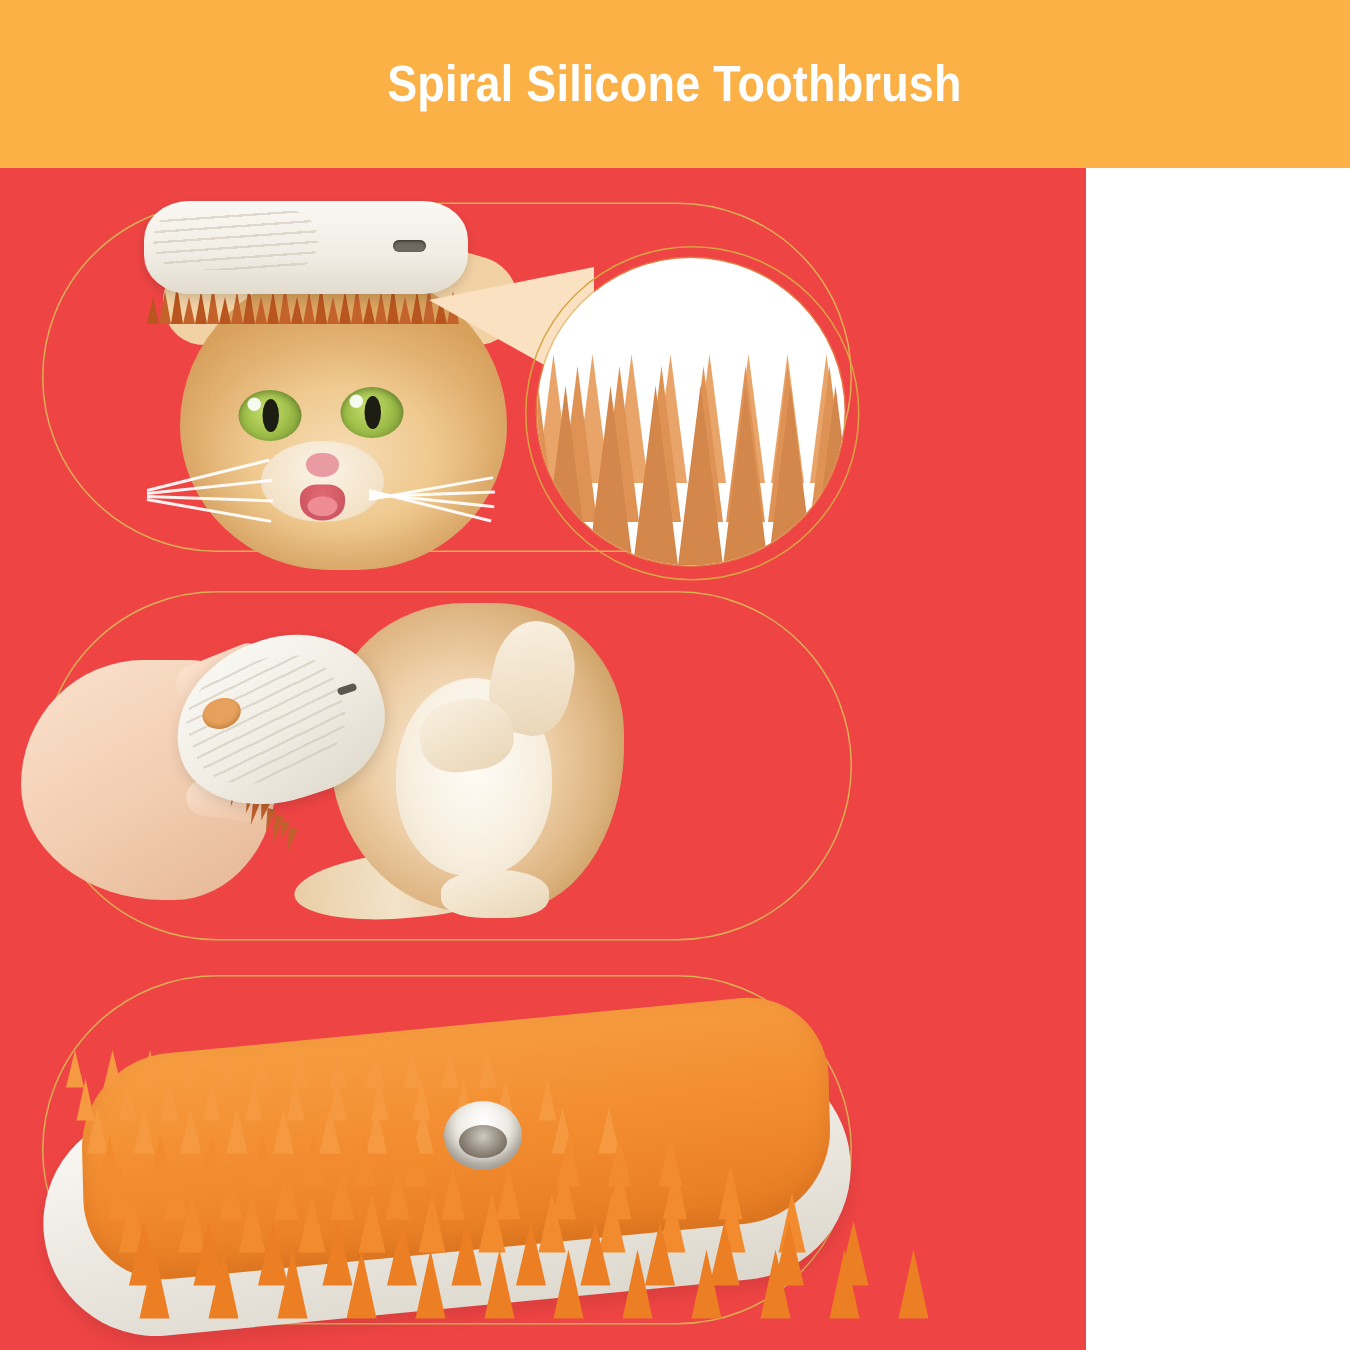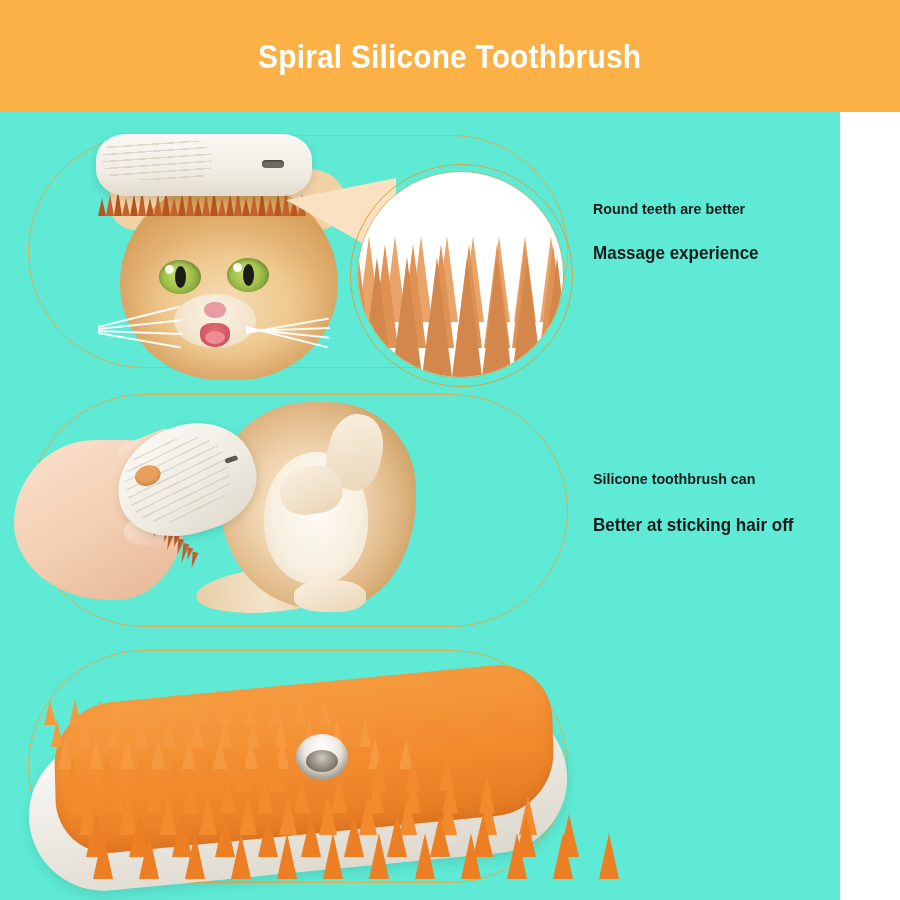--- a/index.html
+++ b/index.html
@@ -1,21 +1,21 @@
 <!DOCTYPE html>
 <html><head>
 <meta charset="utf-8">
 <style>
   html,body{margin:0;padding:0;}
   body{
     width:900px;height:900px;background:#ffffff;overflow:hidden;
     font-family:"Liberation Sans","DejaVu Sans",sans-serif;
     -webkit-font-smoothing:antialiased;
   }
-  .page{position:relative;width:840px;height:900px;background:#5eead4;}
+  .page{position:relative;width:724px;height:900px;background:#ef4444;}
 
   
   .banner{
     position:absolute;left:0;top:0;width:900px;height:112px;
     background:#FBB145;display:flex;align-items:center;justify-content:center;
   }
   .banner-title{
     color:#ffffff;font-size:34px;font-weight:bold;letter-spacing:.2px;
     font-family:"Liberation Sans","DejaVu Sans",sans-serif;
     transform:scaleX(.88);transform-origin:center;white-space:nowrap;
@@ -236,24 +236,20 @@
         <div class="cone" style="border-left-width: 15px; border-right-width: 15px; border-bottom: 120px solid rgb(212, 135, 74); left: 4px; bottom: 0px;"></div>
         <div class="cone" style="border-left-width: 15px; border-right-width: 15px; border-bottom: 120px solid rgb(212, 135, 74); left: 34px; bottom: 0px;"></div>
         <div class="cone" style="border-left-width: 15px; border-right-width: 15px; border-bottom: 120px solid rgb(212, 135, 74); left: 64px; bottom: 0px;"></div>
         <div class="cone" style="border-left-width: 15px; border-right-width: 15px; border-bottom: 120px solid rgb(212, 135, 74); left: 94px; bottom: 0px;"></div>
         <div class="cone" style="border-left-width: 15px; border-right-width: 15px; border-bottom: 120px solid rgb(212, 135, 74); left: 124px; bottom: 0px;"></div>
         <div class="cone" style="border-left-width: 15px; border-right-width: 15px; border-bottom: 120px solid rgb(212, 135, 74); left: 154px; bottom: 0px;"></div>
         <div class="cone" style="border-left-width: 15px; border-right-width: 15px; border-bottom: 120px solid rgb(212, 135, 74); left: 184px; bottom: 0px;"></div>
       </div>
   </div>
 
-  <div class="copy" style="left:593px;top:200px;">
-    <div class="line s-sm">Round teeth are better</div>
-    <div class="line s-md" style="margin-top:24px;">Massage experience</div>
-  </div>
 
   <div class="pill" style="left:28px;top:394px;width:540px;height:233px;border-radius:117px;"></div>
 
   <div id="panel2-art">
     <div class="tail2"></div>
     <div class="cat2-body"></div>
     <div class="cat2-chest"></div>
     <div class="paw" style="left:300px;top:22px;width:54px;height:76px;transform:rotate(12deg);"></div>
     <div class="paw" style="left:252px;top:74px;width:62px;height:48px;transform:rotate(-8deg);"></div>
     <div class="paw" style="left:266px;top:188px;width:72px;height:32px;"></div>
@@ -278,24 +274,20 @@
         <div class="br2" style="left: 66px; top: 37.2px; border-top-width: 12px;"></div>
         <div class="br2" style="left: 71.5px; top: 40.3px; border-top-width: 16px;"></div>
       </div>
     <div class="dev2">
       <div class="ridges2"></div>
       <div class="btn2"></div>
       <div class="port2"></div>
     </div>
   </div>
 
-  <div class="copy" style="left:593px;top:470px;">
-    <div class="line s-sm">Silicone toothbrush can</div>
-    <div class="line s-md" style="margin-top:26px;">Better at sticking hair off</div>
-  </div>
 
   <div class="pill" style="left:28px;top:650px;width:540px;height:233px;border-radius:117px;"></div>
 
   <div id="panel3-art">
     <div class="base3"></div>
     <div class="pad3"></div>
     <div id="spikes3">
         <div class="spike" style="border-left-width: 6px; border-right-width: 6px; border-bottom-width: 25px; border-bottom-color: rgb(246, 154, 66); left: 34px; top: 52px;"></div>
         <div class="spike" style="border-left-width: 6px; border-right-width: 6px; border-bottom-width: 25px; border-bottom-color: rgb(246, 154, 66); left: 59px; top: 52px;"></div>
         <div class="spike" style="border-left-width: 6px; border-right-width: 6px; border-bottom-width: 25px; border-bottom-color: rgb(246, 154, 66); left: 84px; top: 52px;"></div>

